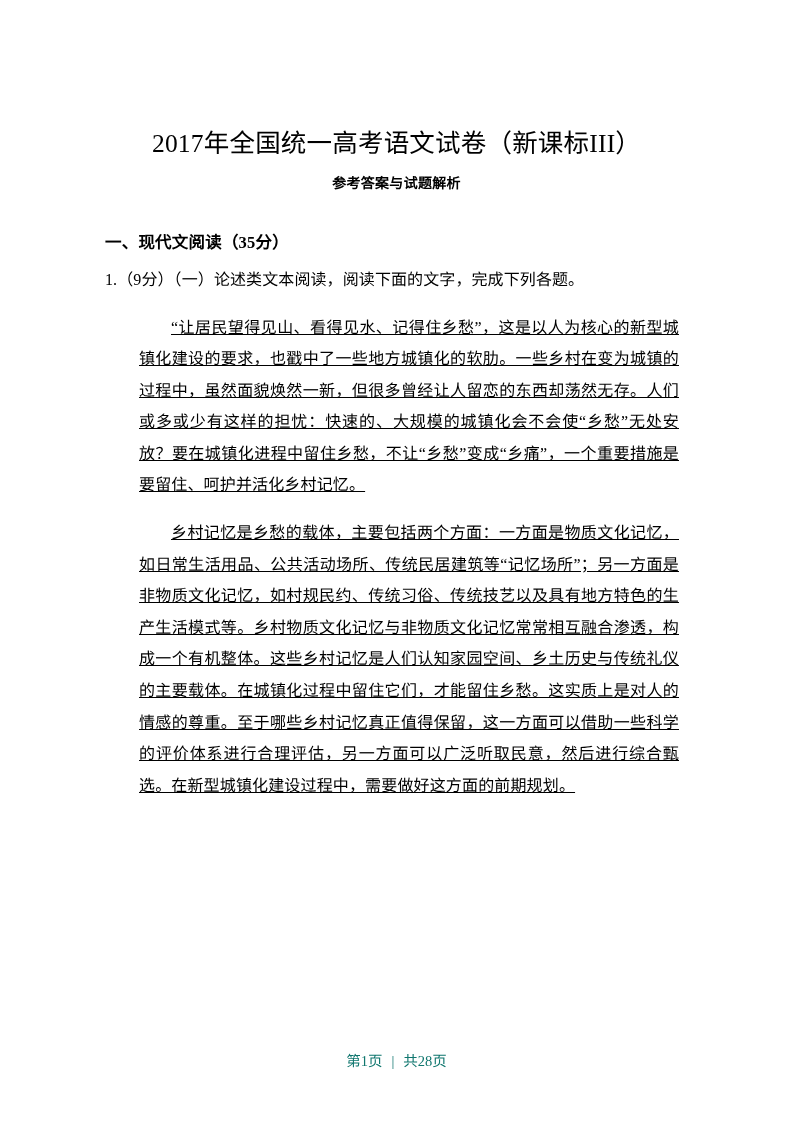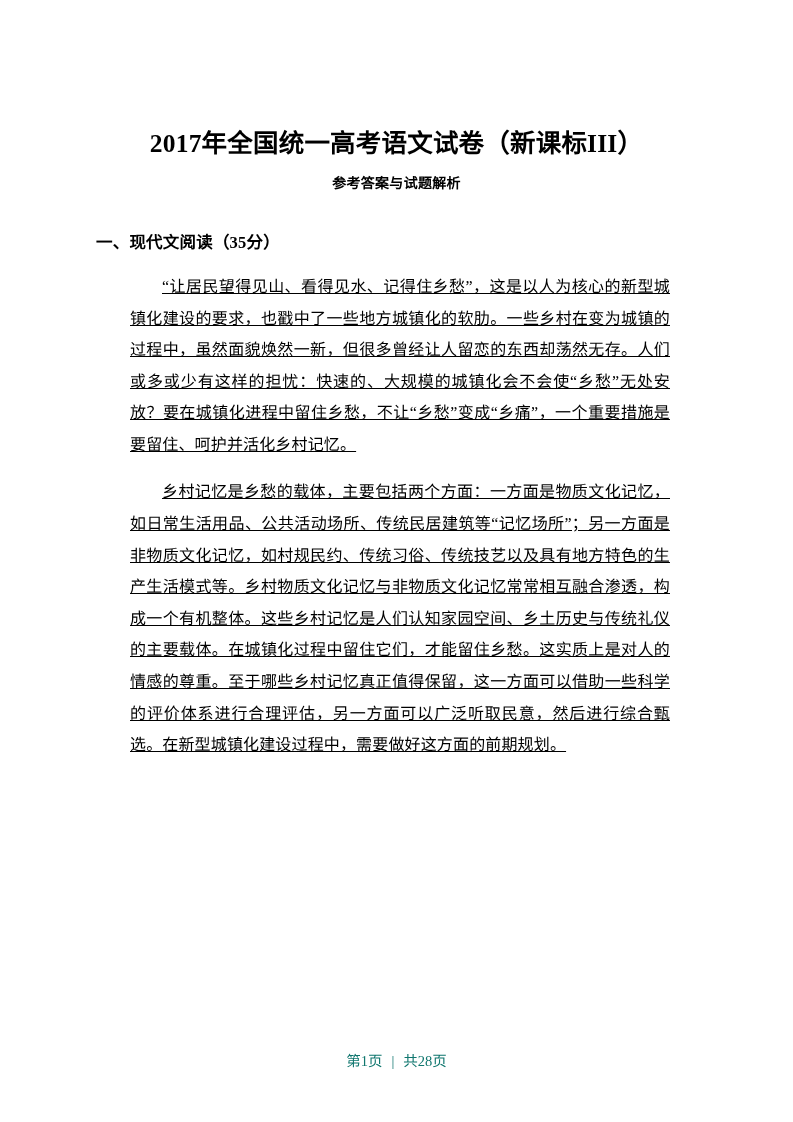--- a/index.html
+++ b/index.html
@@ -23,21 +23,21 @@
 
   
   .doc-title {
     position: absolute;
     top: 128px;
     left: 0;
     width: 793px;
     text-align: center;
     font-family: "Liberation Serif", "DejaVu Serif", serif;
     font-size: 25.5px;
-    font-weight: bold;
+    font-weight: normal;
     letter-spacing: 0.2px;
     line-height: 1.25;
     color: #000;
     white-space: nowrap;
   }
   .doc-subtitle {
     position: absolute;
     top: 172px;
     left: 0;
     width: 793px;
@@ -46,21 +46,21 @@
     font-size: 14px;
     font-weight: bold;
     letter-spacing: 0.3px;
     color: #000;
   }
 
   
   .content {
     position: absolute;
     top: 231px;
-    left: 96px;
+    left: 105px;
     width: 590px;
   }
 
   .section-heading {
     font-family: "Liberation Serif", "DejaVu Serif", serif;
     font-size: 16.5px;
     font-weight: bold;
     line-height: 1.45;
     margin: 0 0 9px 0;
     letter-spacing: 0.2px;
@@ -116,20 +116,21 @@
 <div class="page">
 
   <div class="doc-title">2017年全国统一高考语文试卷（新课标III）</div>
 
   <div class="doc-subtitle">参考答案与试题解析</div>
 
   <div class="content">
 
     <div class="section-heading">一、现代文阅读（35分）</div>
 
+    <p class="question-line">1.（9分）（一）论述类文本阅读，阅读下面的文字，完成下列各题。</p>
 
     <div class="passage-block">
       <p class="passage">“让居民望得见山、看得见水、记得住乡愁”，这是以人为核心的新型城镇化建设的要求，也戳中了一些地方城镇化的软肋。一些乡村在变为城镇的过程中，虽然面貌焕然一新，但很多曾经让人留恋的东西却荡然无存。人们或多或少有这样的担忧：快速的、大规模的城镇化会不会使“乡愁”无处安放？要在城镇化进程中留住乡愁，不让“乡愁”变成“乡痛”，一个重要措施是要留住、呵护并活化乡村记忆。</p>
       <p class="passage">乡村记忆是乡愁的载体，主要包括两个方面：一方面是物质文化记忆，如日常生活用品、公共活动场所、传统民居建筑等“记忆场所”；另一方面是非物质文化记忆，如村规民约、传统习俗、传统技艺以及具有地方特色的生产生活模式等。乡村物质文化记忆与非物质文化记忆常常相互融合渗透，构成一个有机整体。这些乡村记忆是人们认知家园空间、乡土历史与传统礼仪的主要载体。在城镇化过程中留住它们，才能留住乡愁。这实质上是对人的情感的尊重。至于哪些乡村记忆真正值得保留，这一方面可以借助一些科学的评价体系进行合理评估，另一方面可以广泛听取民意，然后进行综合甄选。在新型城镇化建设过程中，需要做好这方面的前期规划。</p>
     </div>
 
   </div>
 
   <div class="page-footer">
     <span>第1页</span><span class="sep">|</span><span>共28页</span>

